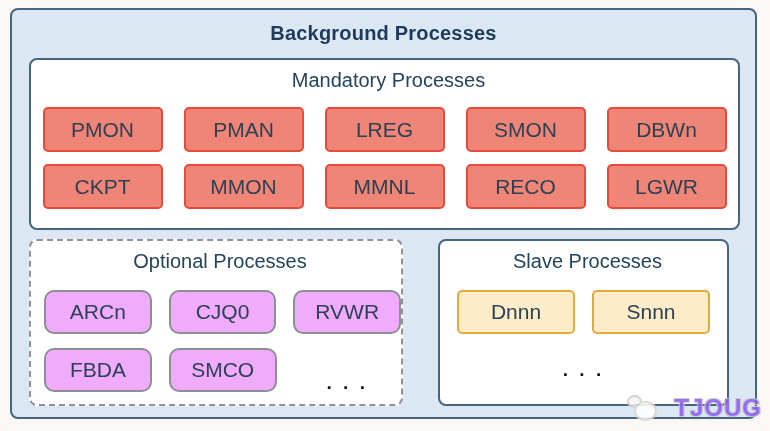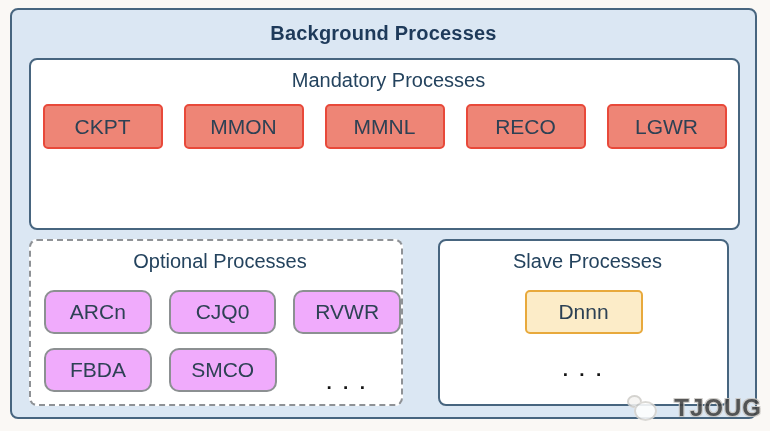--- a/index.html
+++ b/index.html
@@ -49,33 +49,40 @@
   .wm-logo{position:relative;width:36px;height:28px;margin-right:3px;}
   .wm-logo .c1{
     position:absolute;left:0;top:1px;width:15px;height:13px;border-radius:50%;
     background:#f5f4f2;box-shadow:inset 0 0 0 2px #cfcdc9;
   }
   .wm-logo .c2{
     position:absolute;left:7px;top:7px;width:23px;height:20px;border-radius:50%;
     background:#ffffff;box-shadow:inset 0 0 0 2px #d6d4d0;
   }
   .wm-text{
-    font-size:24px;font-weight:700;letter-spacing:1px;color:#404040;
+    font-size:24px;font-weight:700;letter-spacing:1px;color:#8b5cf6;
     text-shadow:-1px -1px 0 #c9c7c3, 1px -1px 0 #c9c7c3, -1px 1px 0 #c9c7c3, 1px 1px 0 #c9c7c3;
     margin-left:8px;
   }
 </style>
 </head>
 <body>
 
 <div class="outer">
   <div class="outer-title">Background Processes</div>
 
   <div class="panel mandatory">
     <div class="section-title">Mandatory Processes</div>
+    <div class="prow">
+      <div class="pbox red">PMON</div>
+      <div class="pbox red">PMAN</div>
+      <div class="pbox red">LREG</div>
+      <div class="pbox red">SMON</div>
+      <div class="pbox red">DBWn</div>
+    </div>
     <div class="prow" style="margin-top:12px;">
       <div class="pbox red">CKPT</div>
       <div class="pbox red">MMON</div>
       <div class="pbox red">MMNL</div>
       <div class="pbox red">RECO</div>
       <div class="pbox red">LGWR</div>
     </div>
   </div>
 
   <div class="panel optional">
@@ -91,20 +98,21 @@
       <div class="dots-cell">
         <span class="dots">. . .</span>
       </div>
     </div>
   </div>
 
   <div class="panel slave">
     <div class="section-title">Slave Processes</div>
     <div class="prow tight" style="margin-top:17px;">
       <div class="pbox yellow">Dnnn</div>
+      <div class="pbox yellow">Snnn</div>
     </div>
     <div class="dots-row">
       <span class="dots">. . .</span>
     </div>
   </div>
 </div>
 
 <div class="watermark">
   <span class="wm-logo">
     <span class="c1"></span>

